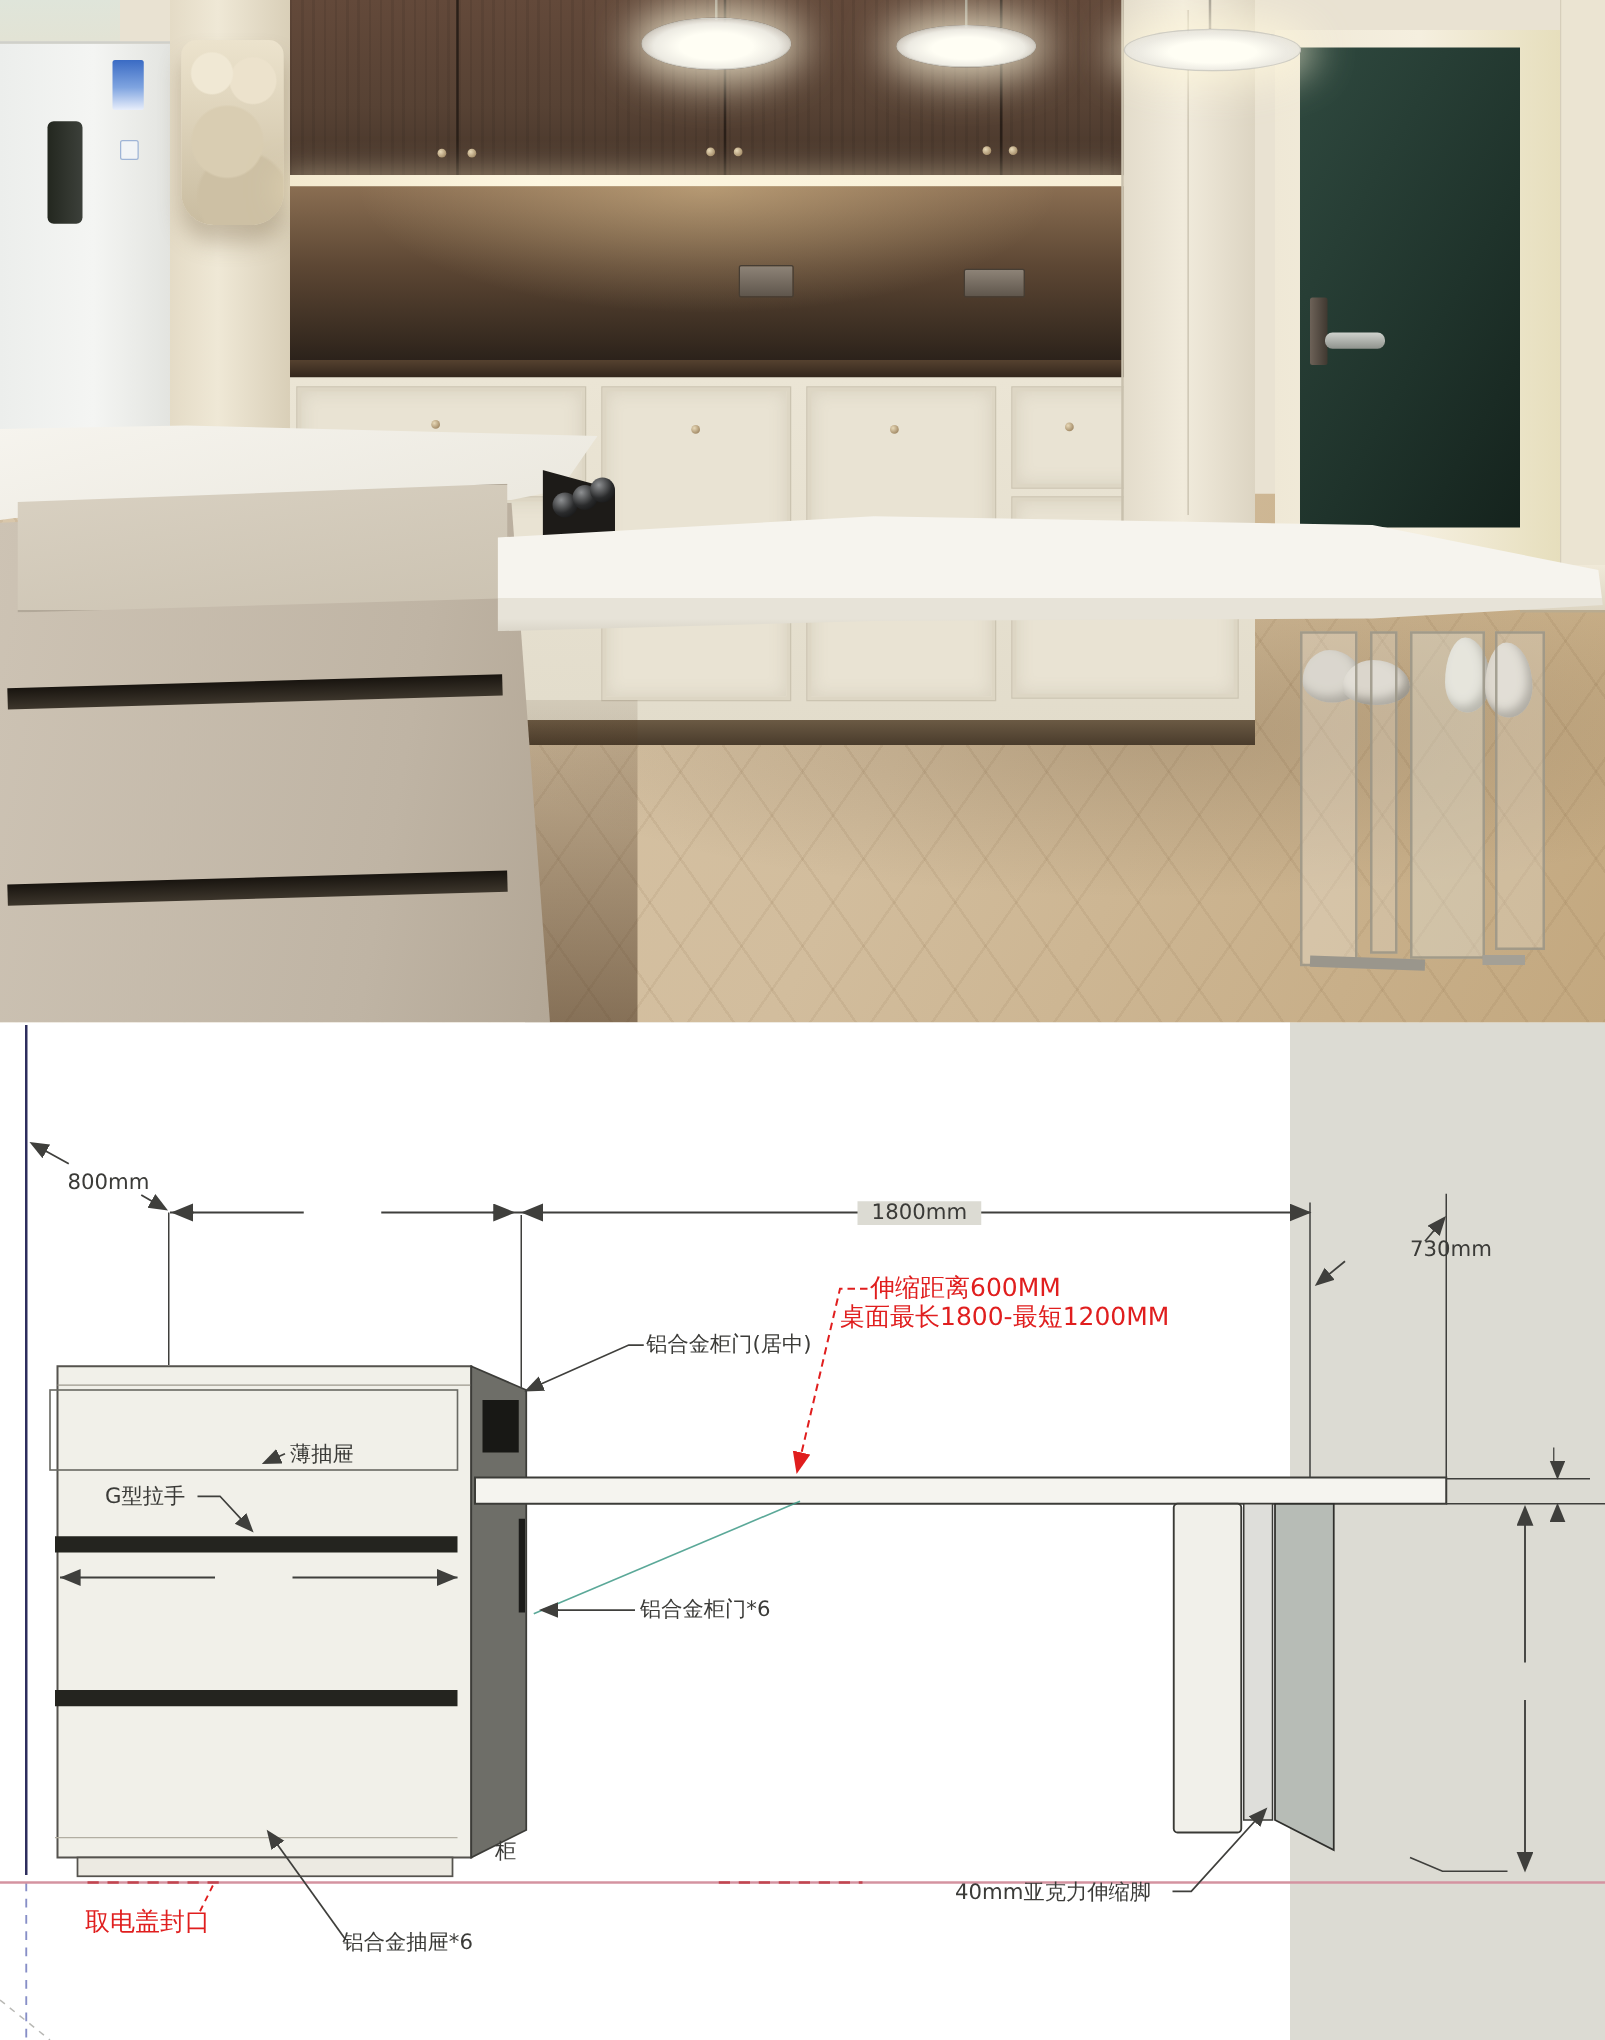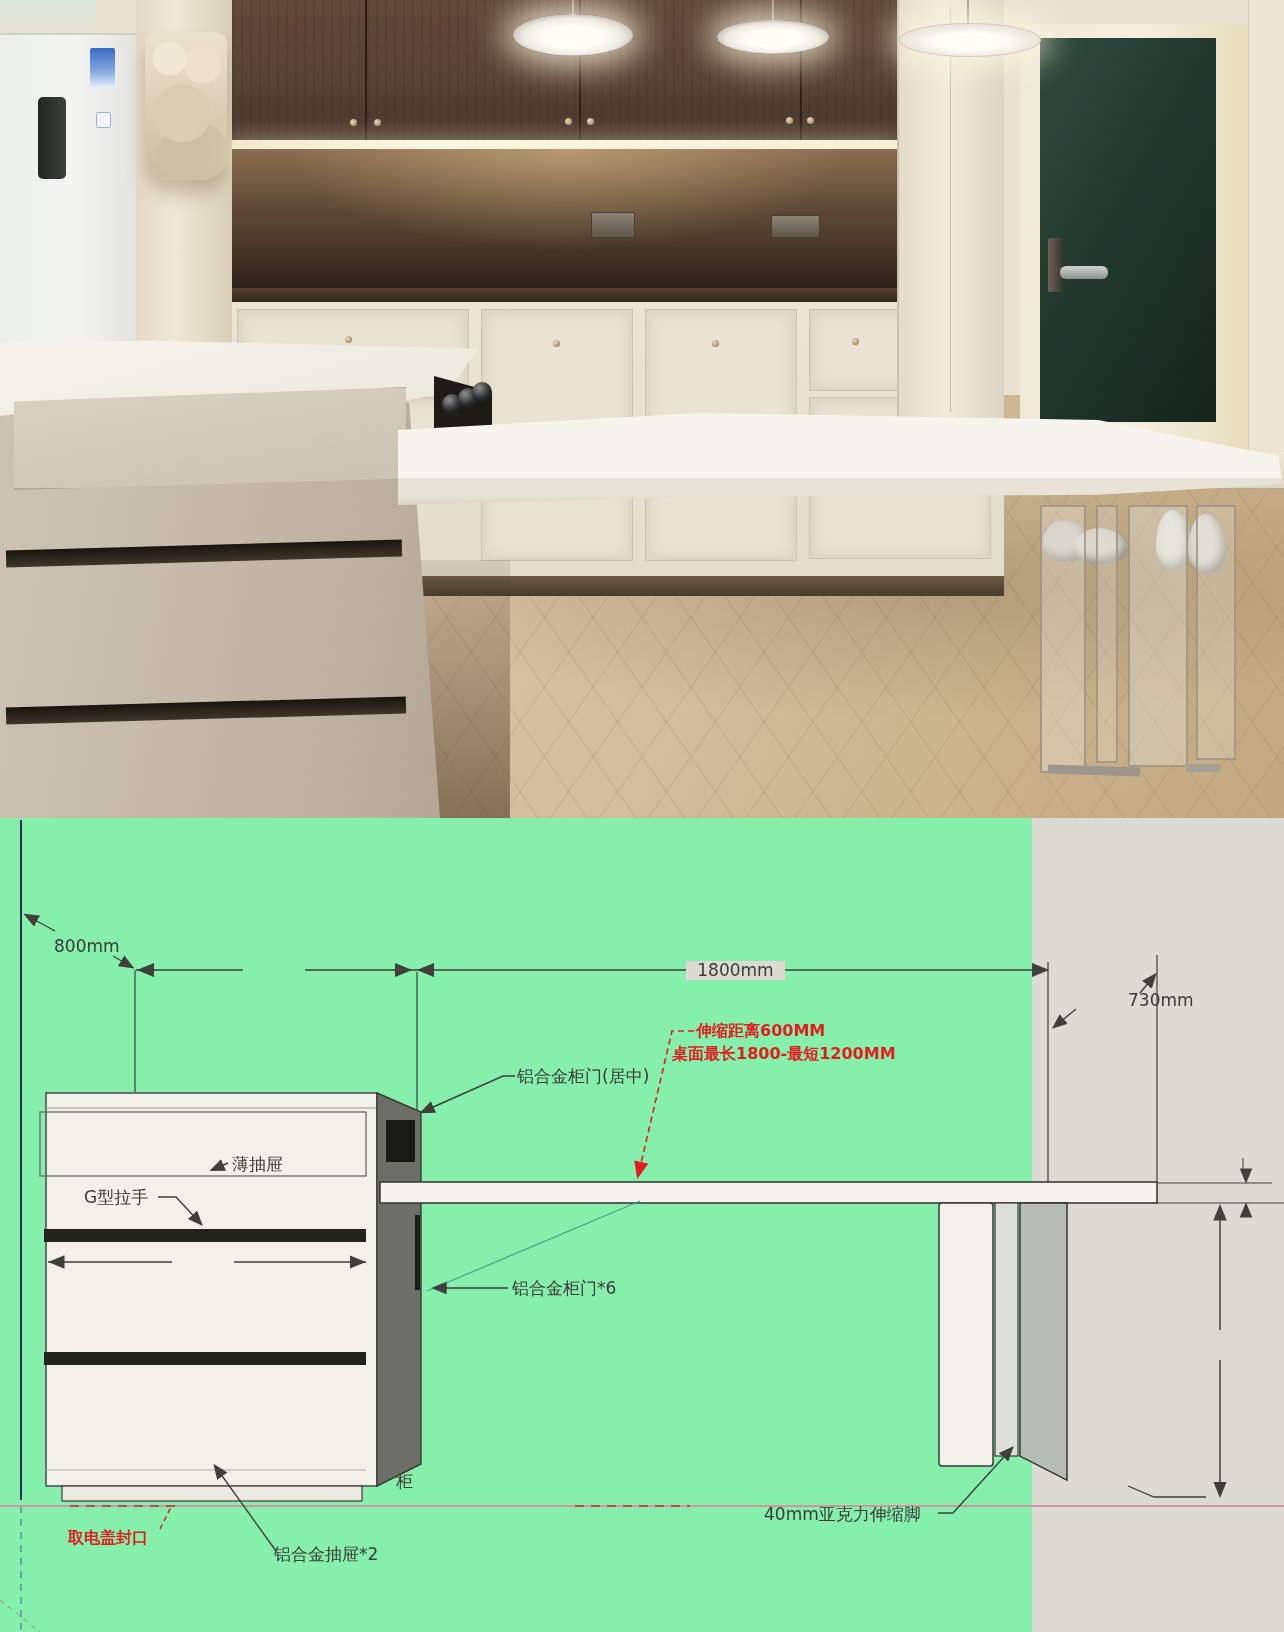--- a/index.html
+++ b/index.html
@@ -66,25 +66,25 @@
   .tabletop-photo{left:398px;top:405px;width:886px;height:102px;
          background:linear-gradient(180deg,#f6f4ee 0 72%,#e7e3d8 72% 88%,#d8d3c6);
          clip-path:polygon(0 24.5%,34% 7.8%,79% 14.7%,99.4% 50%,99.8% 77.5%,79% 88%,34% 90%,0 98%);}
   .leg{top:505px;border:2px solid rgba(150,145,130,.8);background:rgba(248,248,244,.28);}
   .shoe{border-radius:45% 55% 50% 50%/60% 60% 40% 40%;box-shadow:inset -4px -5px 8px rgba(90,85,75,.5);}
   .pendant{border-radius:50%;background:radial-gradient(ellipse at 50% 55%,#fffef4 0 35%,#eceae2 60%,rgba(205,202,192,.45));
          box-shadow:0 0 34px 10px rgba(255,248,220,.8);border:1px solid rgba(190,188,178,.6);}
   .cord{top:0;width:2px;background:#9a958a;}
 
   
-  .diagram{position:absolute;left:0;top:818px;width:1032px;height:814px;background:#86efac;}
+  .diagram{position:absolute;left:0;top:818px;width:1032px;height:814px;background:#ffffff;}
   .diagram svg{position:absolute;left:0;top:0;}
   .dlabel{position:absolute;font-size:17px;color:#3b3b38;white-space:nowrap;line-height:19px;}
   .dlabel.mask{background:#dcdbd3;text-align:center;padding:0 2px;}
-  .dlabel.red{color:#e01e1e;font-weight:700;font-size:16px;}
+  .dlabel.red{color:#e01e1e;font-weight:400;font-size:20px;}
 </style>
 </head>
 <body>
 
 <div class="stage">
 
   <div class="photo">
     <div class="abs window-glow"></div>
     <div class="abs floor"></div>
 
@@ -267,18 +267,18 @@
     <div class="dlabel" style="left:1128px;top:173px">730mm</div>
     <div class="dlabel red" style="left:696px;top:203px">伸缩距离600MM</div>
     <div class="dlabel red" style="left:672px;top:226px">桌面最长1800-最短1200MM</div>
     <div class="dlabel" style="left:517px;top:249px">铝合金柜门(居中)</div>
     <div class="dlabel" style="left:232px;top:337px">薄抽屉</div>
     <div class="dlabel" style="left:84px;top:370px">G型拉手</div>
     <div class="dlabel mask" style="left:170px;top:435px;width:68px"></div>
     <div class="dlabel" style="left:512px;top:461px">铝合金柜门*6</div>
     <div class="dlabel" style="left:396px;top:654px">柜</div>
     <div class="dlabel red" style="left:68px;top:710px">取电盖封口</div>
-    <div class="dlabel" style="left:274px;top:727px">铝合金抽屉*2</div>
+    <div class="dlabel" style="left:274px;top:727px">铝合金抽屉*6</div>
     <div class="dlabel" style="left:764px;top:687px">40mm亚克力伸缩脚</div>
     <div class="dlabel mask" style="left:1184px;top:518px;width:72px"></div>
     <div class="dlabel" style="left:1243px;top:340px"></div>
   </div>
 </div>
 
 </body></html>

